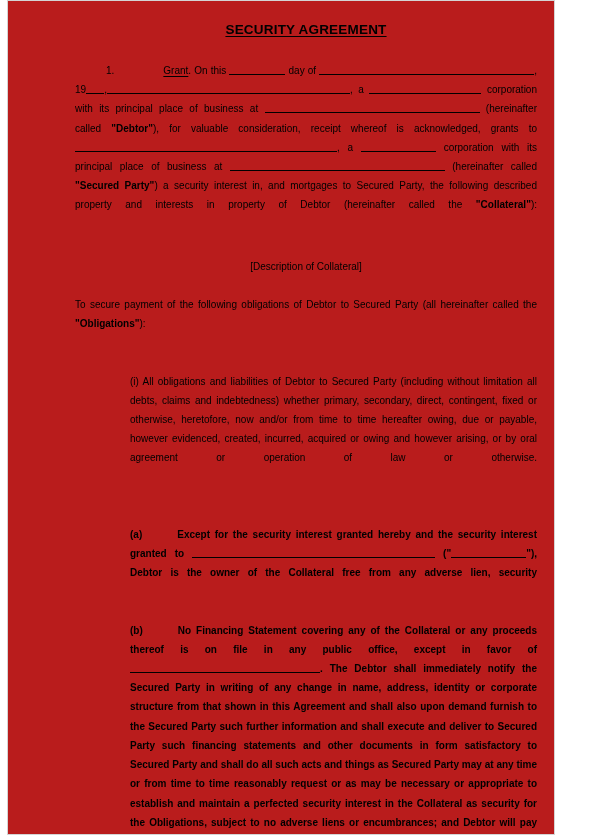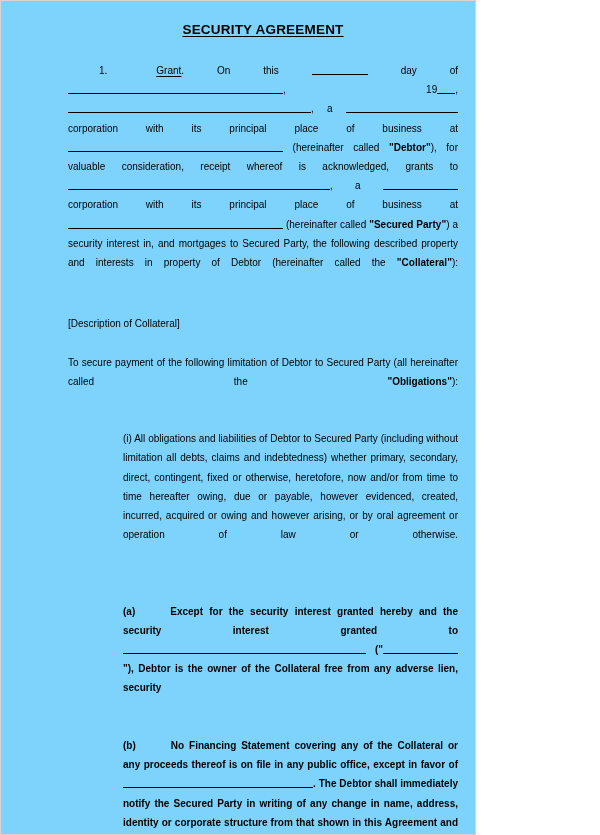--- a/index.html
+++ b/index.html
@@ -11,25 +11,26 @@
     width: 600px;
     height: 835px;
     background: #ffffff;
     font-family: "Liberation Sans", sans-serif;
     -webkit-font-smoothing: antialiased;
   }
 
   .page {
     position: relative;
     box-sizing: border-box;
-    width: 476px;
+    width: 548px;
     height: 835px;
-    background: #7dd3fc;
+    background: #b91c1c;
     border: 1px solid #d4d4d4;
     overflow: hidden;
+    margin-left: 7px;
   }
 
   .page-inner {
     box-sizing: border-box;
     padding: 12px 16px 0 67px;
     padding-right: 17px;
   }
 
   
   .doc-title {
@@ -87,21 +88,21 @@
   .w-xs     { width: 56px; }
   .w-s      { width: 75px; }
   .w-m      { width: 112px; }
   .w-xl     { width: 190px; }
   .w-xxl    { width: 215px; }
   .w-xxxl   { width: 243px; }
   .w-full   { width: 262px; }
   .w-19     { width: 18px; }
 
   .center {
-    text-align: left;
+    text-align: center;
   }
   .center::after { display: none; }
 </style>
 </head>
 <body>
 
 <div class="page">
   <div class="page-inner">
 
     <h1 class="doc-title">
@@ -111,21 +112,21 @@
     <div class="gap-lg"></div>
 
     <p class="block"><span class="tab-1"></span><span>1.</span><span class="tab-2"></span><span class="u">Grant</span><span>. On this </span><span class="blank w-xs"></span><span> day of </span><span class="blank w-xxl"></span><span>, 19</span><span class="blank w-19"></span><span>,</span><span class="blank w-xxxl"></span><span>, a </span><span class="blank w-m"></span><span> corporation with its principal place of business at </span><span class="blank w-xxl"></span><span> (hereinafter called </span><span class="b">"Debtor"</span><span>), for valuable consideration, receipt whereof is acknowledged, grants to </span><span class="blank w-full"></span><span>, a </span><span class="blank w-s"></span><span> corporation with its principal place of business at </span><span class="blank w-xxl"></span><span> (hereinafter called </span><span class="b">"Secured Party"</span><span>) a security interest in, and mortgages to Secured Party, the following described property and interests in property of Debtor (hereinafter called the </span><span class="b">"Collateral"</span><span>):</span></p>
 
     <div class="gap-lg"></div>
 
     <p class="block center">[Description of Collateral]</p>
 
     <div class="gap-md"></div>
 
-    <p class="block"><span>To secure payment of the following limitation of Debtor to Secured Party (all hereinafter called the </span><span class="b">"Obligations"</span><span>):</span></p>
+    <p class="block"><span>To secure payment of the following obligations of Debtor to Secured Party (all hereinafter called the </span><span class="b">"Obligations"</span><span>):</span></p>
 
     <div class="gap-md"></div>
 
     <p class="block lead-i">(i) All obligations and liabilities of Debtor to Secured Party (including without limitation all debts, claims and indebtedness) whether primary, secondary, direct, contingent, fixed or otherwise, heretofore, now and/or from time to time hereafter owing, due or payable, however evidenced, created, incurred, acquired or owing and however arising, or by oral agreement or operation of law or otherwise.</p>
 
     <div class="gap-md"></div>
 
 
     <div class="gap-md"></div>
 

